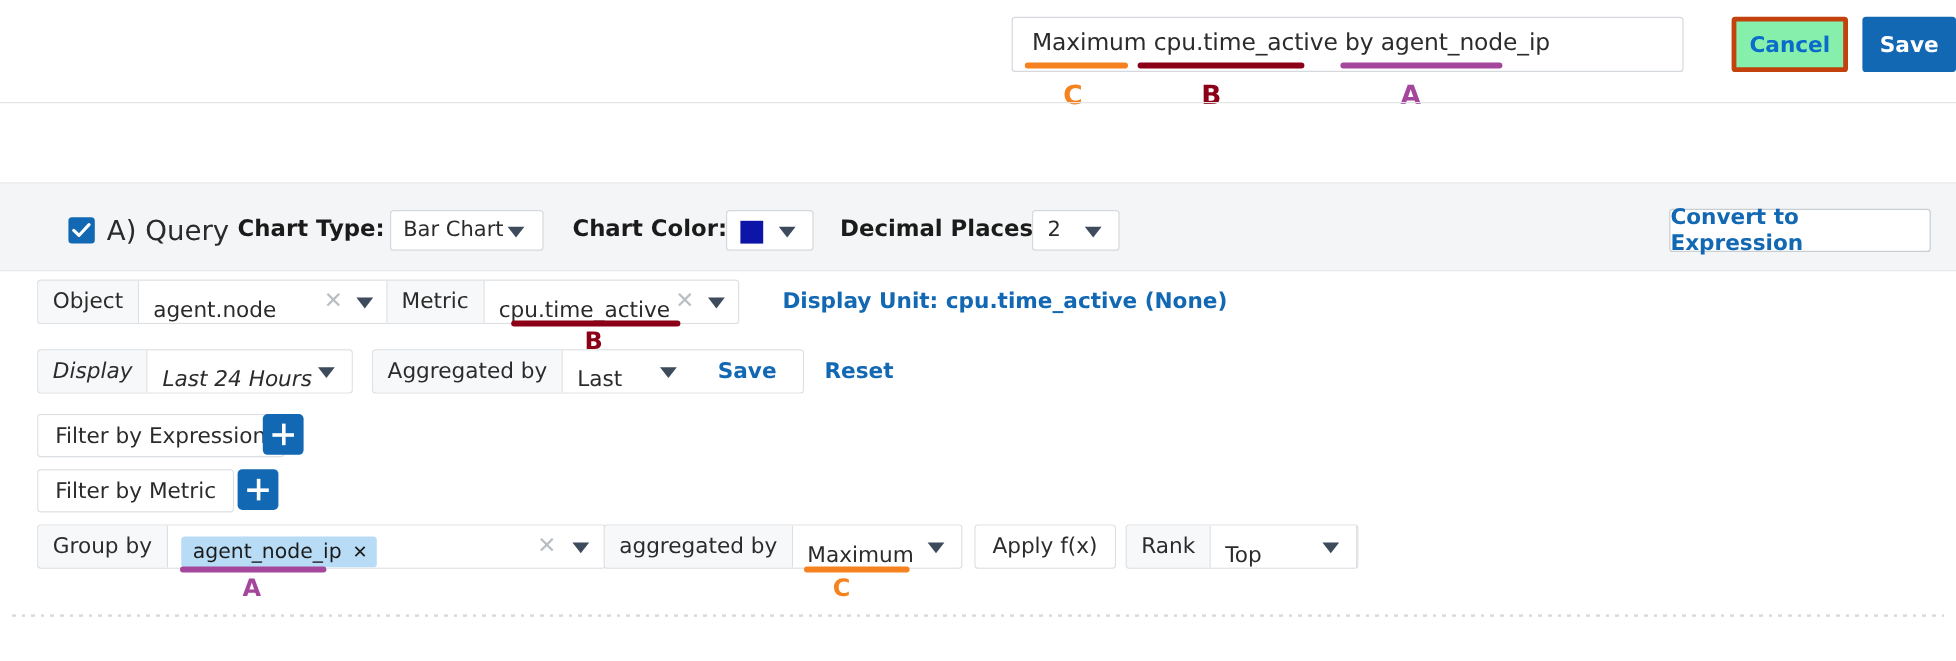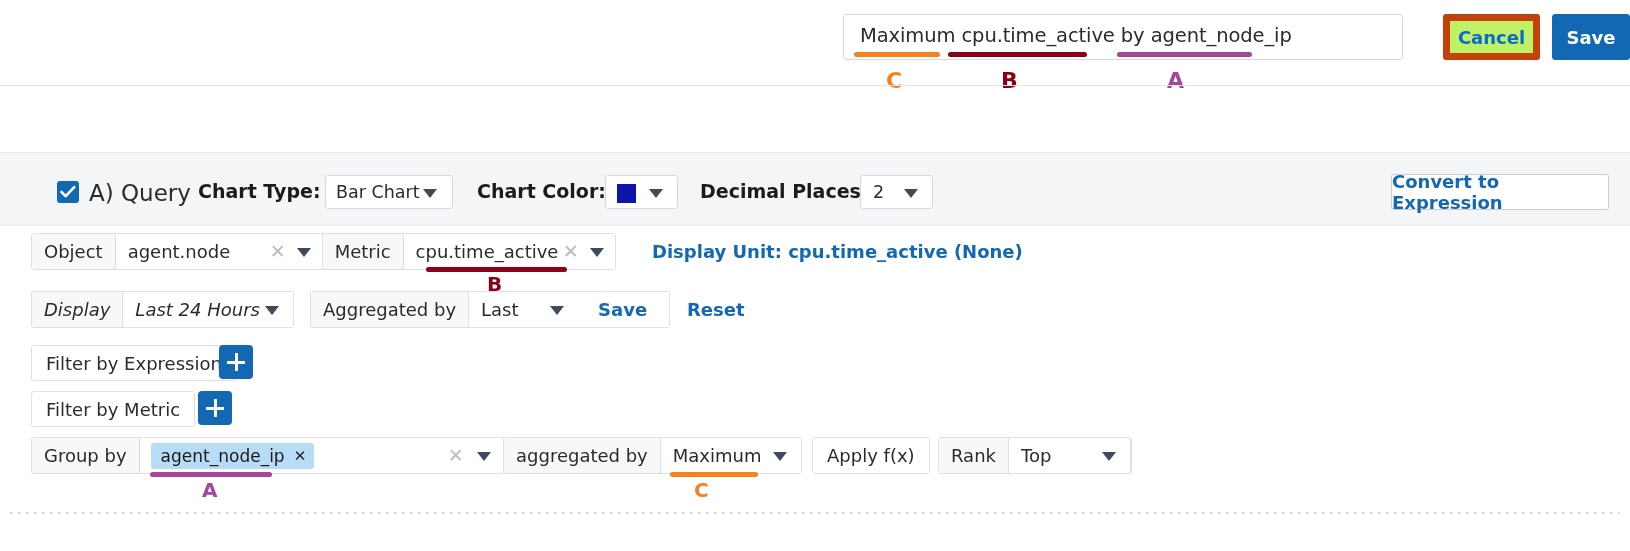--- a/index.html
+++ b/index.html
@@ -41,23 +41,23 @@
     left: 16px; top: 9px;
     font-size: 19.5px;
     color: #2b2b2b;
     white-space: nowrap;
     letter-spacing: -0.1px;
   }
   .btn-cancel {
     position: absolute;
     left: 1443px; top: 14px;
     width: 97px; height: 46px;
-    border: 7px solid #c2410c;
-    border-radius: 3px;
-    background: #bef264;
+    border: 4px solid #c2410c;
+    border-radius: 3px;
+    background: #86efac;
     color: #0b6bcb;
     font-size: 18px;
     font-weight: 600;
     display: flex; align-items: center; justify-content: center;
     cursor: pointer;
   }
   .btn-save {
     position: absolute;
     left: 1552px; top: 14px;
     width: 78px; height: 46px;
@@ -191,21 +191,21 @@
     font-size: 18px;
     color: #2b2b2b;
     white-space: nowrap;
     border-right: 1px solid #dcdfe3;
     background: #f7f8f9;
     text-align: right;
   }
   .grp > .seg.plain { background: #ffffff; }
   .grp > .seg.last { border-right: none; }
   .grp > .field {
-    display: flex; align-items: center;
+    display: flex; align-items: flex-end;
     background: #ffffff;
     position: relative;
     border-right: 1px solid #dcdfe3;
     white-space: nowrap;
   }
   .grp > .field.last { border-right: none; }
   .fld-text {
     font-size: 18px; color: #2b2b2b;
     padding-left: 12px;
     white-space: nowrap;

